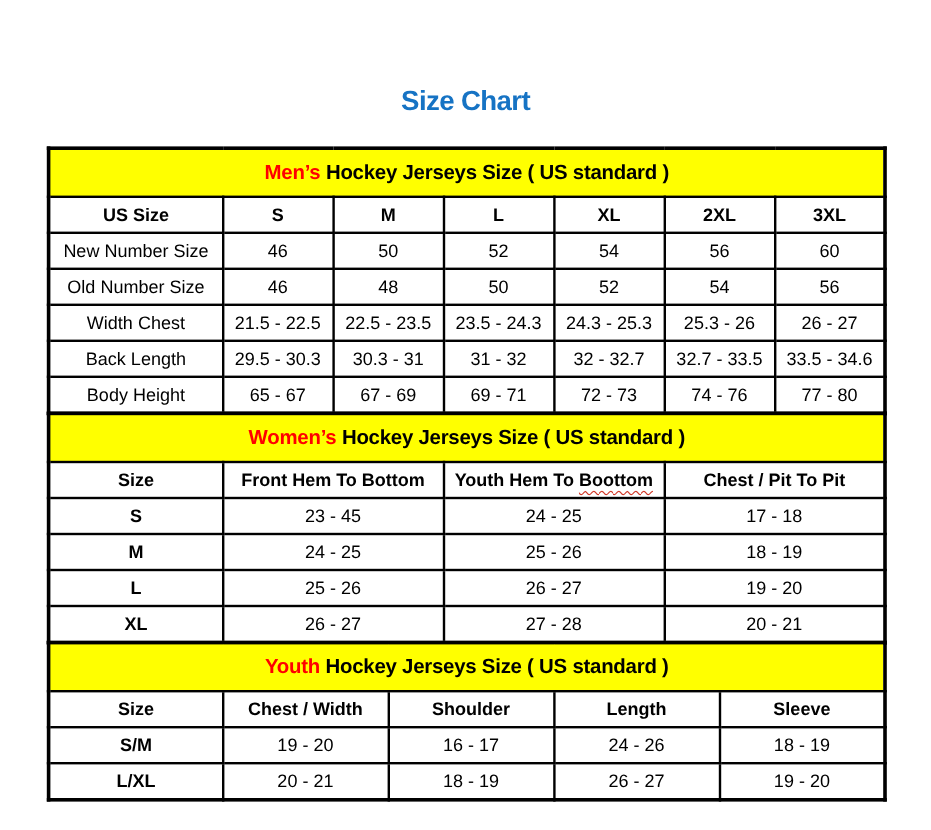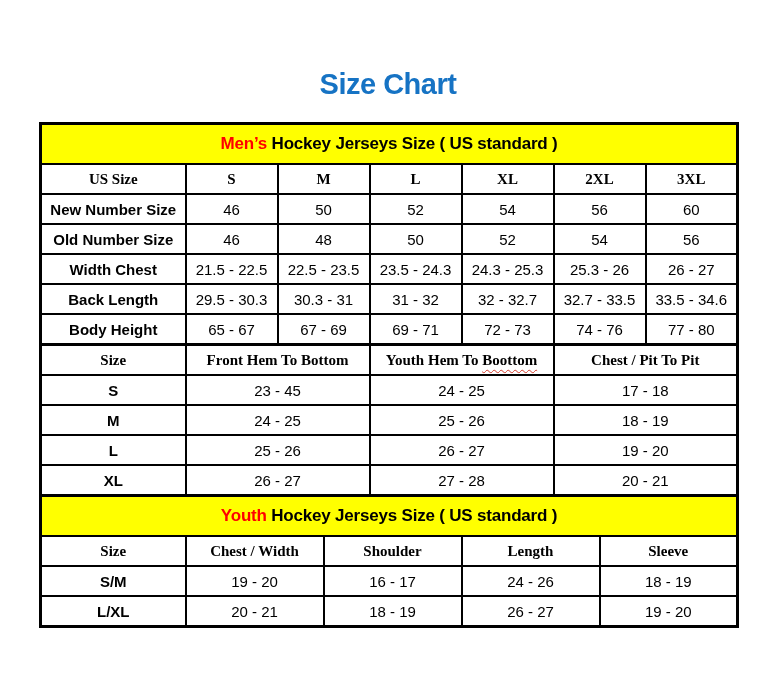--- a/index.html
+++ b/index.html
@@ -8,44 +8,44 @@
     --band-yellow:#FFFF00;
     --border-black:#000000;
   }
   html,body{margin:0;padding:0;background:#ffffff;}
   body{
     width:776px;height:692px;position:relative;overflow:hidden;
     font-family:"Liberation Sans","DejaVu Sans",sans-serif;color:#000;
   }
   .page-title{
     position:absolute;top:66px;left:0;width:776px;margin:0;
-    text-align:center;font-size:29px;line-height:36px;font-weight:bold;
+    text-align:center;font-size:23px;line-height:36px;font-weight:bold;
     letter-spacing:-0.5px;color:var(--title-blue);
   }
   .chart-wrap{position:absolute;top:122px;left:39px;width:700px;}
   table.size-table{
     border-collapse:collapse;table-layout:fixed;width:700px;
     border:3px solid var(--border-black);
   }
   table.size-table + table.size-table{margin-top:-3px;}
   .size-table th,.size-table td{
     border:2px solid var(--border-black);
     text-align:center;vertical-align:middle;
     padding:0 2px;height:28px;font-size:15px;background:#fff;
     overflow:hidden;white-space:nowrap;
   }
   .size-table tr.band th{
     height:38px;background:var(--band-yellow);
     font-size:17px;font-weight:bold;letter-spacing:-0.2px;
   }
   .band .hl{color:var(--accent-red);}
-  .colhead{font-weight:bold;font-family:Liberation Serif, serif;}
+  .colhead{font-weight:bold;}
   td{font-weight:normal;margin-top:20px;}
   th.rowlabel{font-weight:bold;}
-  table[data-key="men"] th.rowlabel{font-weight:bold;}
+  table[data-key="men"] th.rowlabel{font-weight:normal;}
   .wavy{
     text-decoration:underline wavy #d23a2a;
     text-decoration-thickness:1px;
     text-underline-offset:4px;
     text-decoration-skip-ink:none;
   }
   col.c-label{width:145px;}
 </style>
 </head>
 <body>
@@ -126,20 +126,23 @@
   </table>
 
   <table class="size-table" data-key="women">
     <colgroup>
         <col class="c-label">
         <col>
         <col>
         <col>
       </colgroup>
     <tbody>
+      <tr class="band">
+        <th colspan="4"><span class="hl">Women’s</span><span> Hockey Jerseys Size ( US standard )</span></th>
+      </tr>
     <tr>
           <th class="colhead">Size</th>
           <th class="colhead">Front Hem To Bottom</th>
           <th class="colhead"><span>Youth Hem To </span><span class="wavy">Boottom</span></th>
           <th class="colhead">Chest / Pit To Pit</th>
         </tr>
         <tr>
           <th class="rowlabel" scope="row">S</th>
           <td>23 - 45</td>
           <td>24 - 25</td>

